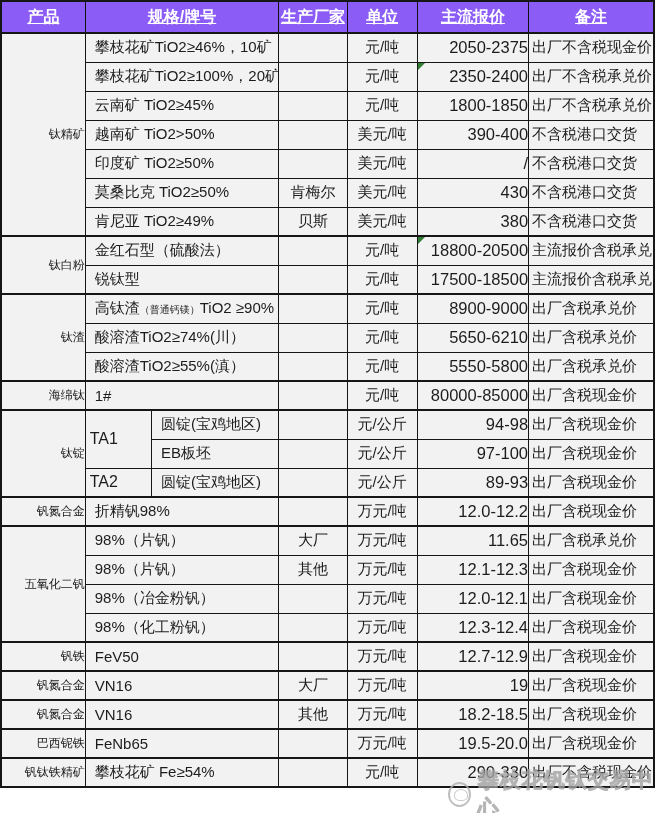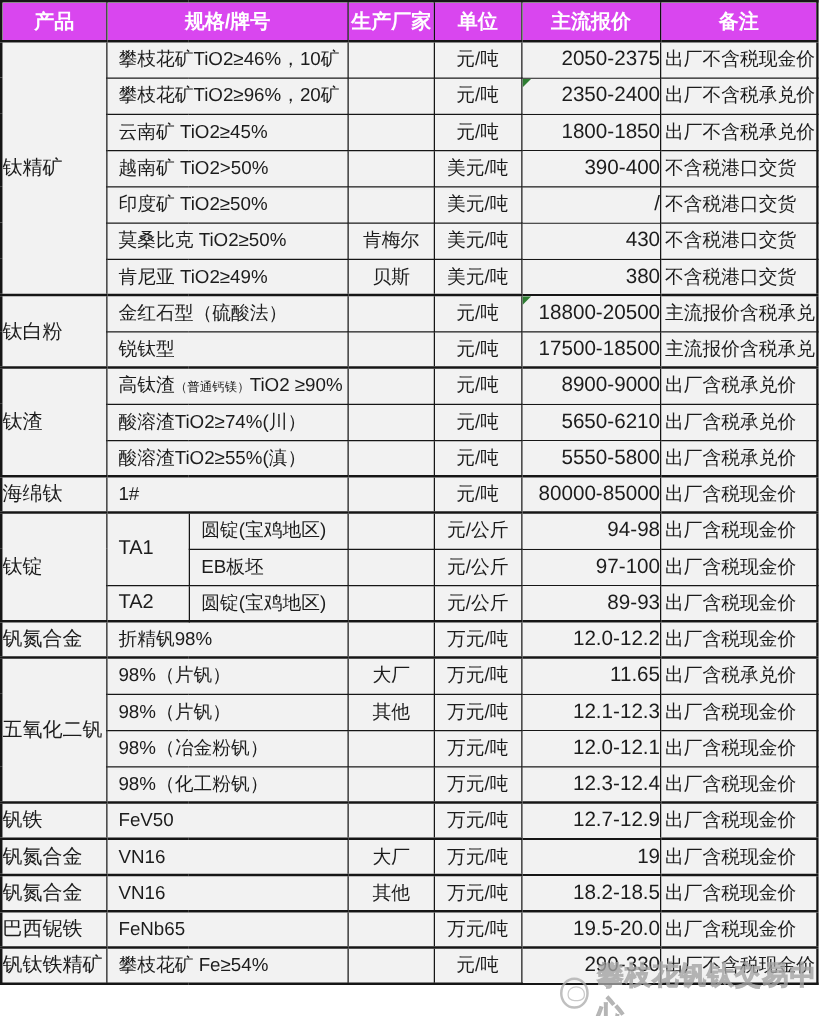--- a/index.html
+++ b/index.html
@@ -14,30 +14,31 @@
     border:2px solid #161616;
   }
   th,td{
     border:1px solid #161616;
     background:#f2f2f2;
     overflow:hidden;white-space:nowrap;
     vertical-align:middle;
     padding:0;
   }
   thead th{
-    background:#d946ef;
+    background:#8b5cf6;
     color:#ffffff;
     font-size:16px;font-weight:bold;
     height:30px;text-align:center;
     border-color:#111;
+    text-decoration:underline;
   }
   tbody tr{height:29px;}
   tbody td{font-size:15px;color:#1c1c1c;text-align:center;}
-  td.c-product{font-size:16px;text-align:left;}
-  td.c-specgroup{font-size:16px;text-align:left;padding-left:9px;}
+  td.c-product{font-size:12px;text-align:right;}
+  td.c-specgroup{font-size:16px;text-align:left;padding-left:4px;}
   td.c-spec{text-align:left;padding-left:9px;}
   td.c-note{text-align:left;padding-left:3px;}
   td.c-price{font-size:16.5px;position:relative;text-align:right;}
   tr.grp td{border-top-width:2px;}
   .sm{font-size:10px;}
   .green-corner{
     position:absolute;top:0;left:0;width:0;height:0;
     border-top:7px solid #2e7d32;border-right:7px solid transparent;
   }
   .wm{
@@ -86,21 +87,21 @@
     <tbody id="price-table-body">
         <tr class="grp">
           <td class="c-product" rowspan="7">钛精矿</td>
           <td class="c-spec" colspan="2">攀枝花矿TiO2≥46%，10矿</td>
           <td class="c-maker"></td>
           <td class="c-unit">元/吨</td>
           <td class="c-price">2050-2375</td>
           <td class="c-note">出厂不含税现金价</td>
         </tr>
         <tr>
-          <td class="c-spec" colspan="2">攀枝花矿TiO2≥96%，20矿</td>
+          <td class="c-spec" colspan="2">攀枝花矿TiO2≥100%，20矿</td>
           <td class="c-maker"></td>
           <td class="c-unit">元/吨</td>
           <td class="c-price">2350-2400<span class="green-corner"></span></td>
           <td class="c-note">出厂不含税承兑价</td>
         </tr>
         <tr>
           <td class="c-spec" colspan="2">云南矿 TiO2≥45%</td>
           <td class="c-maker"></td>
           <td class="c-unit">元/吨</td>
           <td class="c-price">1800-1850</td>

